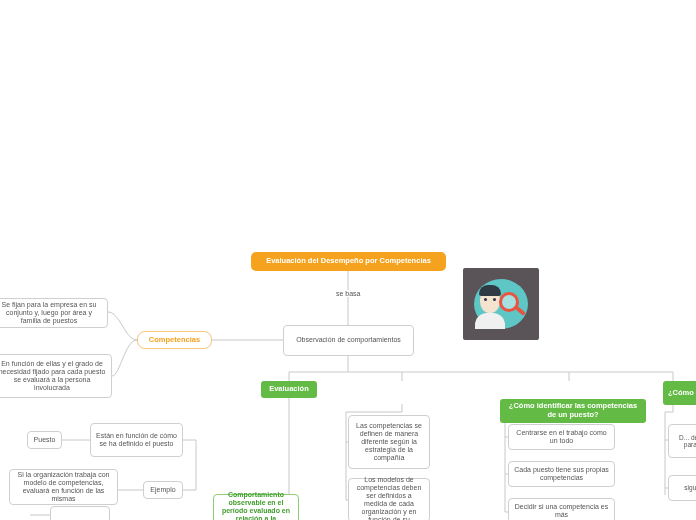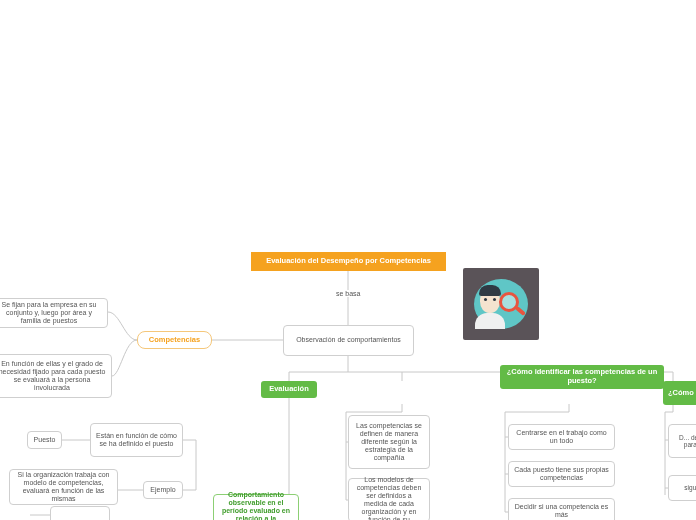--- a/index.html
+++ b/index.html
@@ -35,21 +35,21 @@
     display: flex;
     align-items: center;
     justify-content: center;
   }
   
   .node-root {
     background: #f5a21f;
     color: #ffffff;
     font-weight: bold;
     font-size: 7.5px;
-    border-radius: 0;
+    border-radius: 5px;
     padding: 5px 8px;
   }
   
   .node-green {
     background: #63bb46;
     color: #ffffff;
     font-weight: bold;
     font-size: 7.5px;
     border-radius: 3px;
     padding: 5px 6px;
@@ -253,21 +253,21 @@
 
   <div class="node node-plain" style="left:-8px; top:354px; width:120px; height:44px;">
     <span>En función de ellas y el grado de necesidad fijado para cada puesto se evaluará a la persona involucrada</span>
   </div>
 
   <div class="node node-green" style="left:261px; top:381px; width:56px; height:17px;">
     <span>Evaluación</span>
   </div>
 
 
-  <div class="node node-green" style="left:500px; top:365px; width:164px; height:24px;">
+  <div class="node node-green" style="left:500px; top:399px; width:146px; height:24px;">
     <span>¿Cómo identificar las competencias de un puesto?</span>
   </div>
 
   <div class="node node-green" style="left:663px; top:381px; width:52px; height:24px; justify-content:flex-start; padding-left:5px;">
     <span>¿Cómo</span>
   </div>
 
   <div class="node node-plain" style="left:348px; top:415px; width:82px; height:54px;">
     <span>Las competencias se definen de manera diferente según la estrategia de la compañía</span>
   </div>

